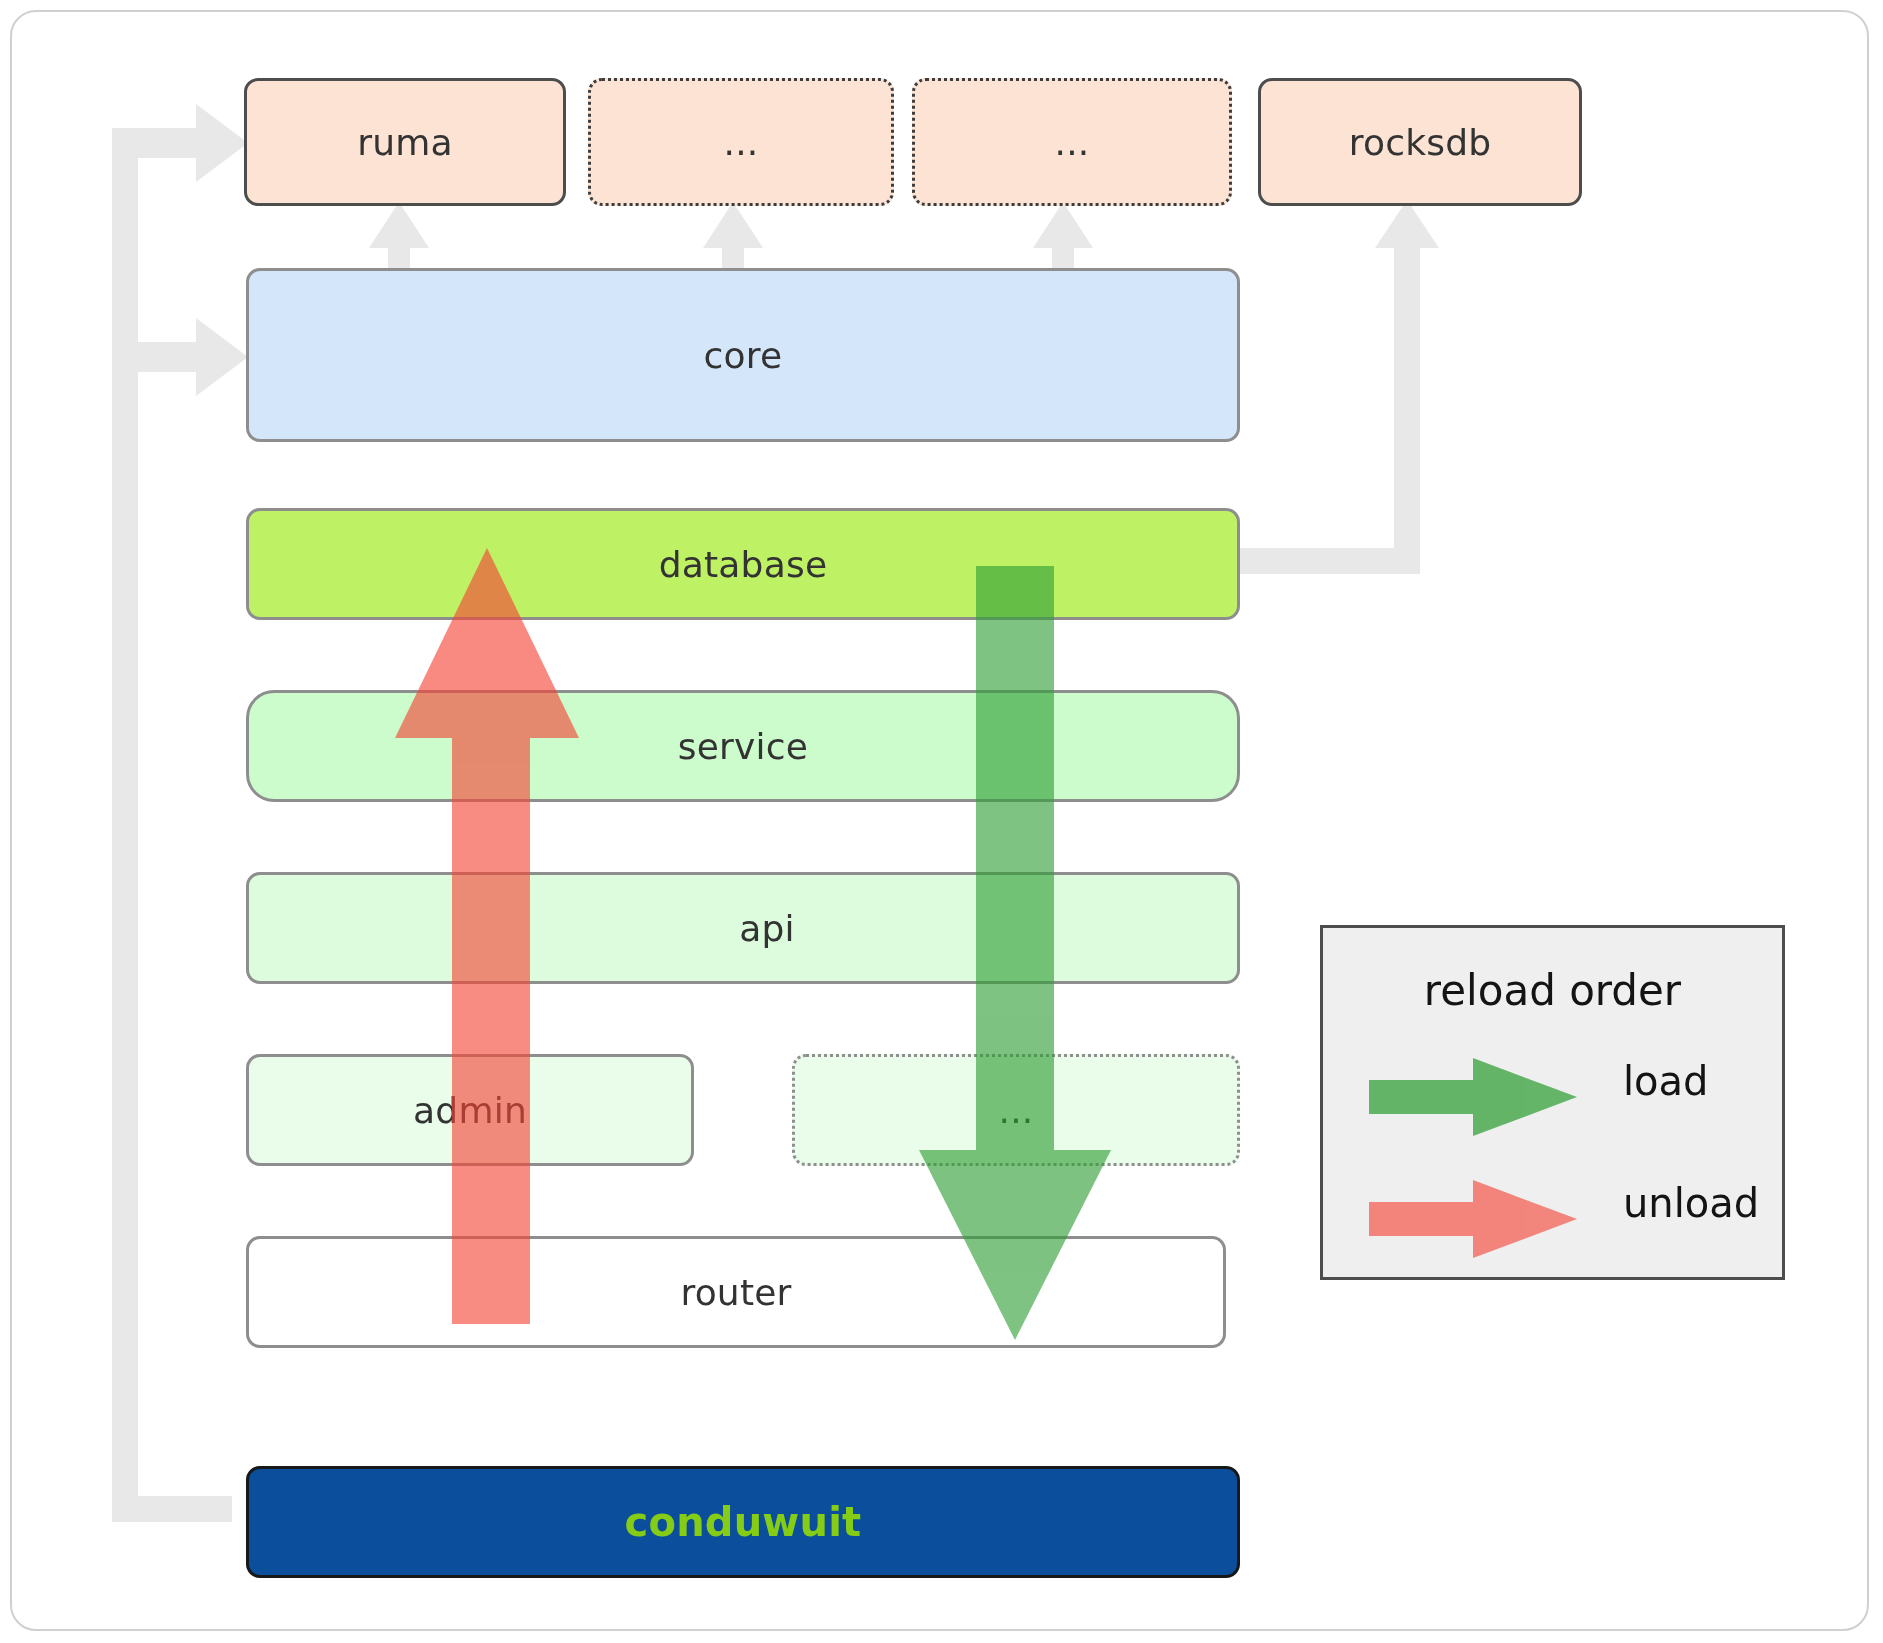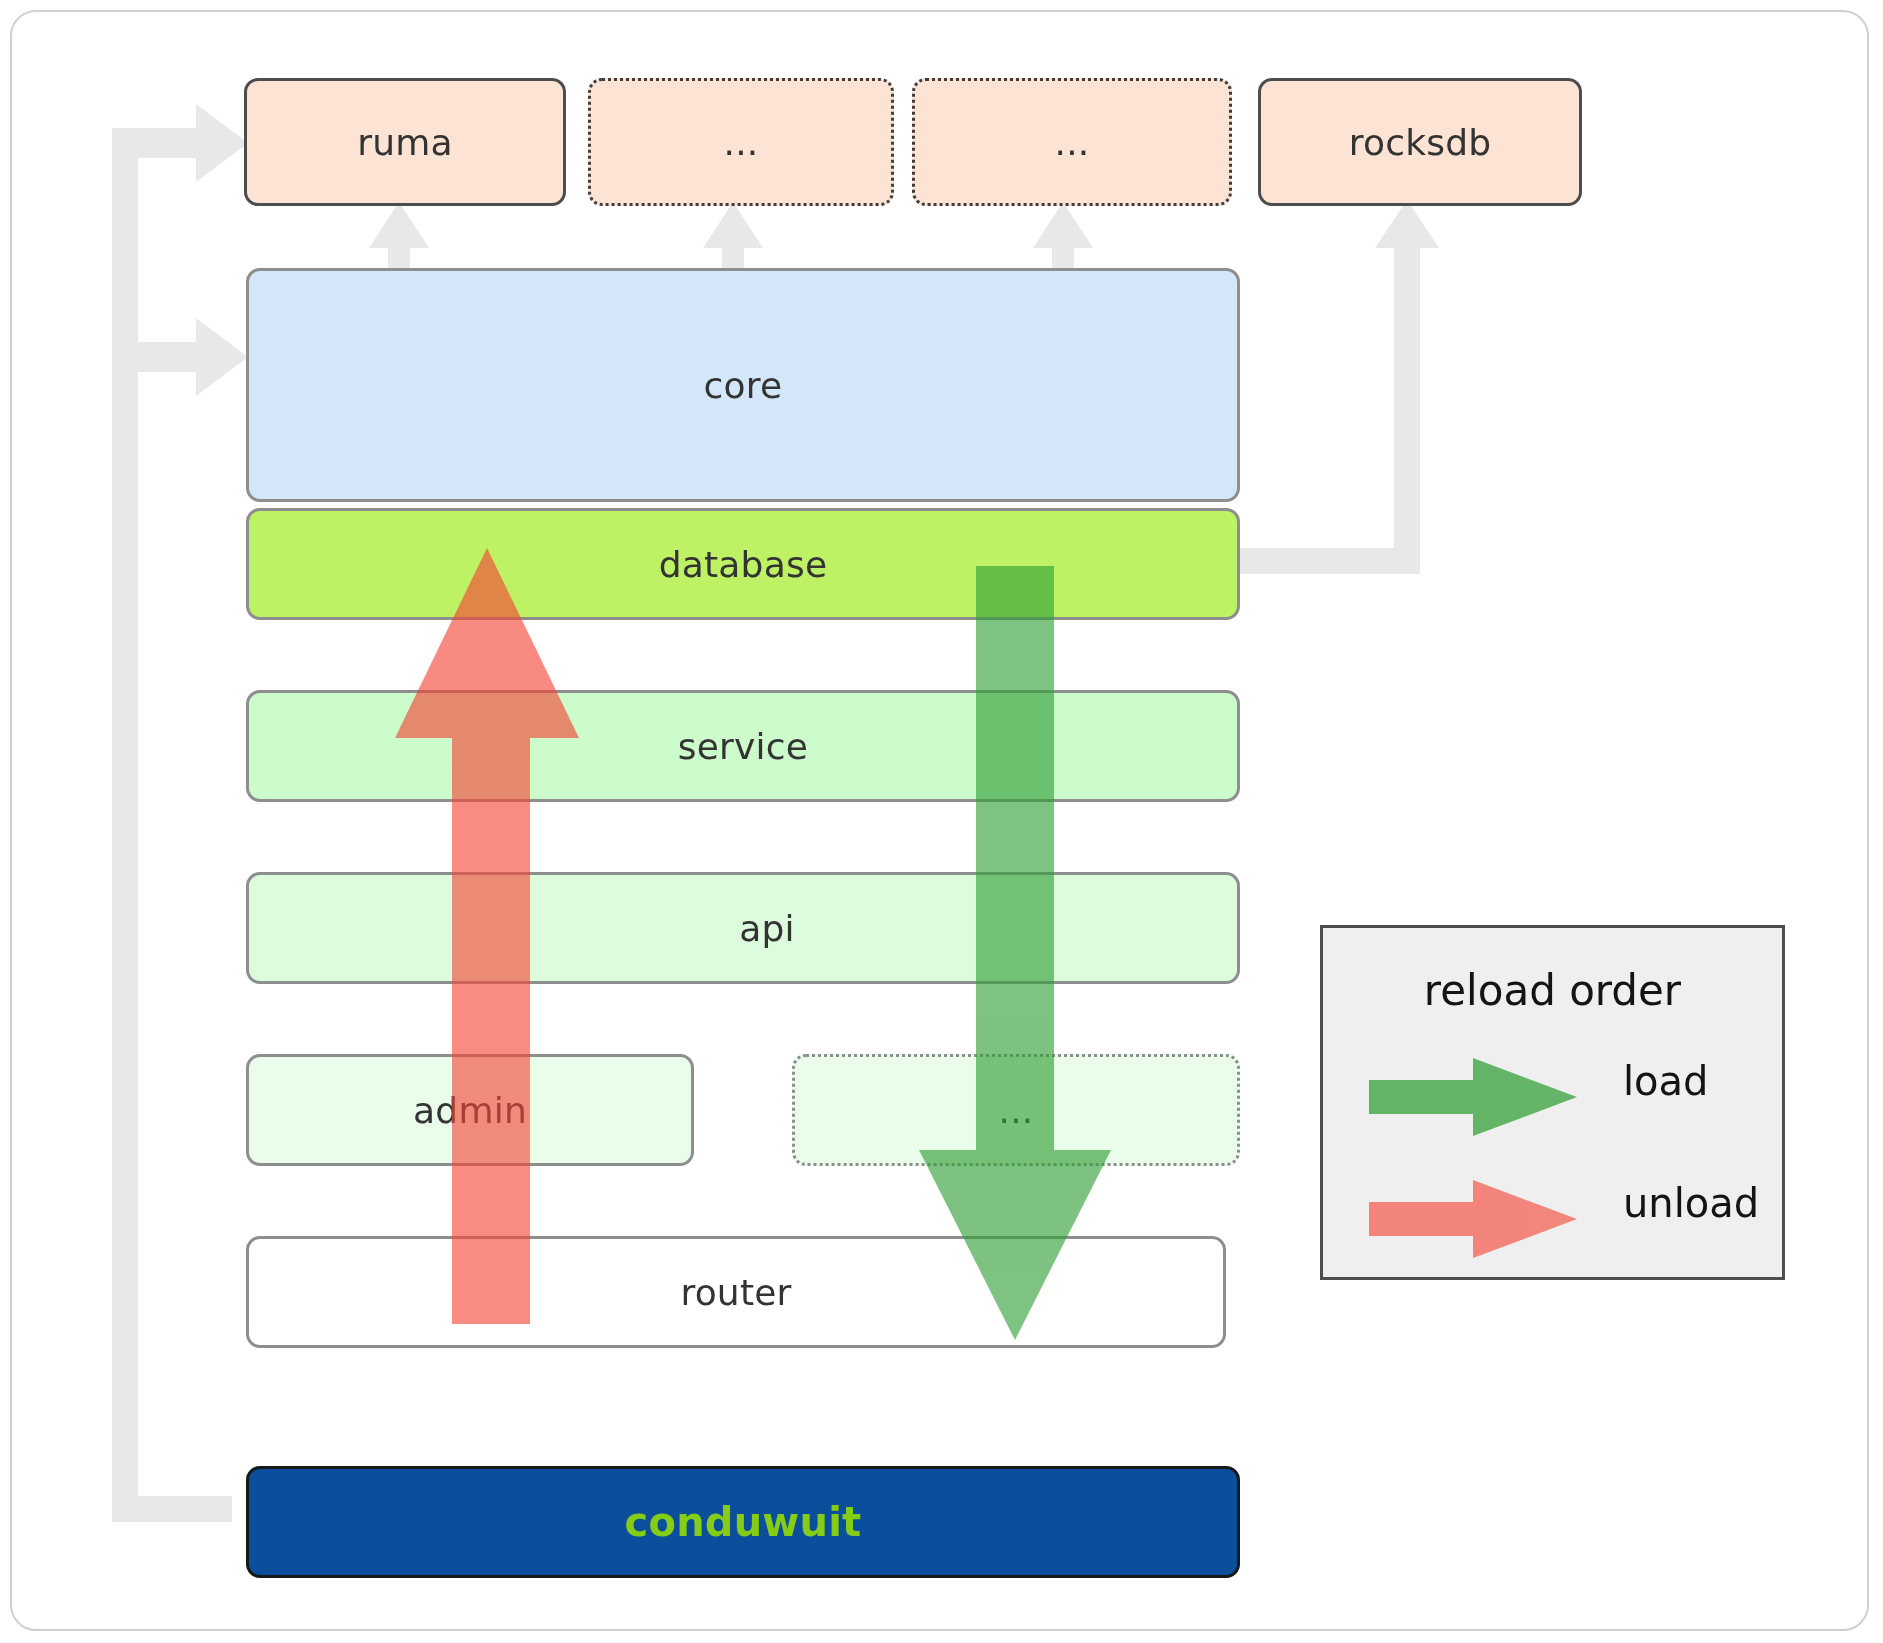--- a/index.html
+++ b/index.html
@@ -57,21 +57,21 @@
     border: 3px solid #8e8e8e;
     border-radius: 14px;
   }
 
   
   .layer {
     border: 3px solid #8e8e8e;
     border-radius: 14px;
   }
   .l-database { background: #bef264; }
-  .l-service  { background: #ccfccc; }
+  .l-service  { background: #ccfccc; border-radius: 28px; }
   .l-api      { background: #ddfcdd; padding-left: 48px; }
   .l-admin    { background: #eafdea; }
   .l-dots     { background: #eafdea; border: 3px dotted #8e8e8e; }
   .l-router   { background: #ffffff; }
 
   
   .conduwuit {
     background: #0b4e9b;
     border: 3px solid #17181a;
     border-radius: 14px;
@@ -171,21 +171,21 @@
   </div>
 
   <div class="node dep dashed" style="left:912px; top:78px; width:320px; height:128px;">
     <span class="lbl">...</span>
   </div>
 
   <div class="node dep" style="left:1258px; top:78px; width:324px; height:128px;">
     <span class="lbl">rocksdb</span>
   </div>
 
-  <div class="node core" style="left:246px; top:268px; width:994px; height:234px;">
+  <div class="node core" style="left:246px; top:268px; width:994px; height:174px;">
     <span class="lbl">core</span>
   </div>
 
   <div class="node layer l-database" style="left:246px; top:508px; width:994px; height:112px;">
     <span class="lbl">database</span>
   </div>
 
   <div class="node layer l-service" style="left:246px; top:690px; width:994px; height:112px;">
     <span class="lbl">service</span>
   </div>

